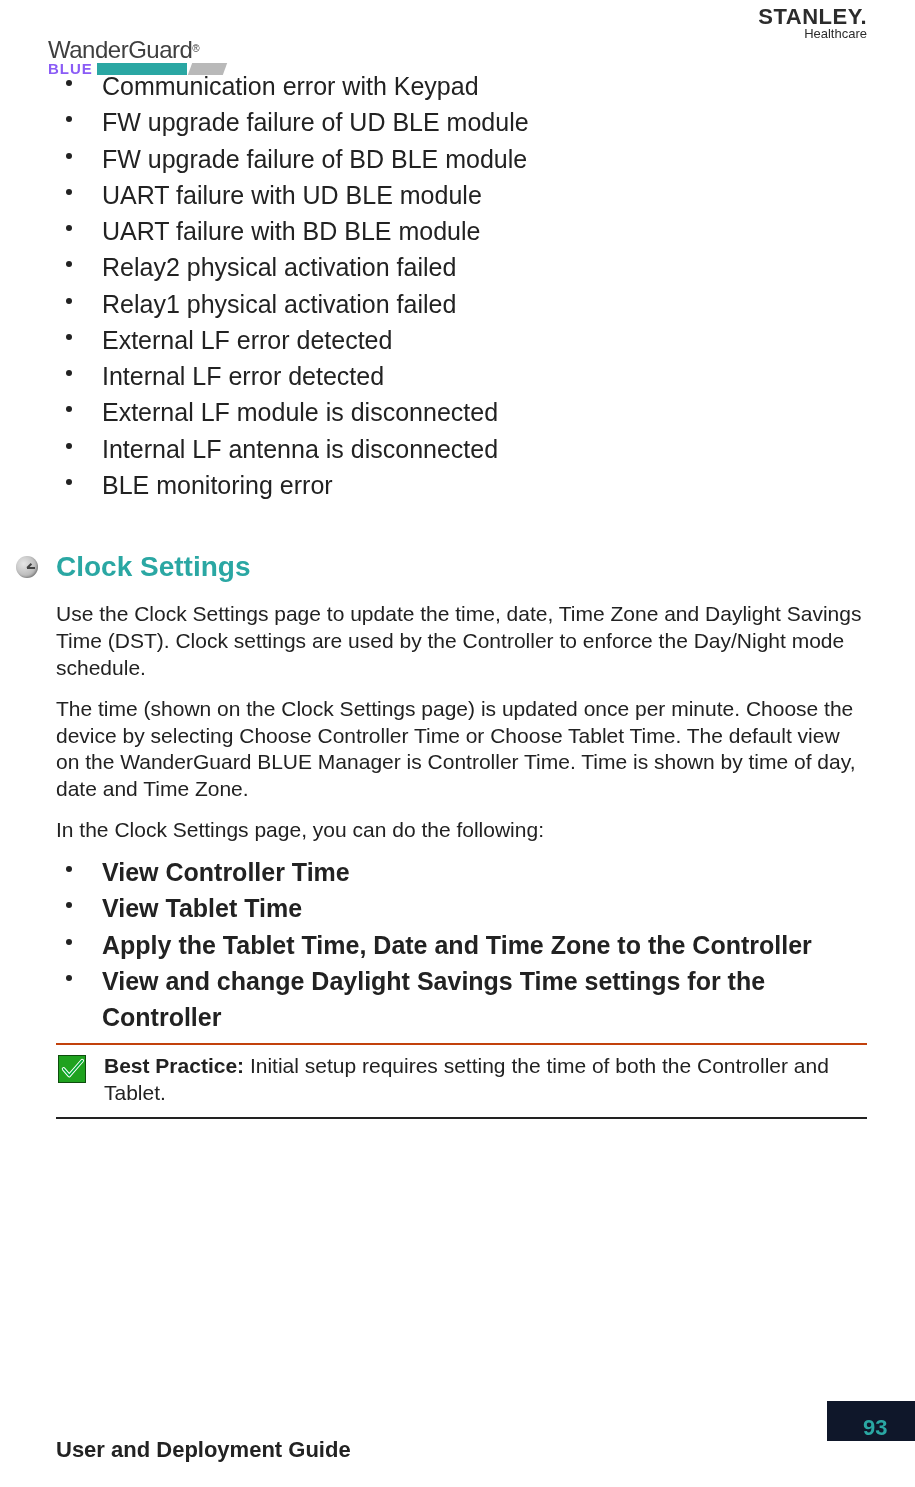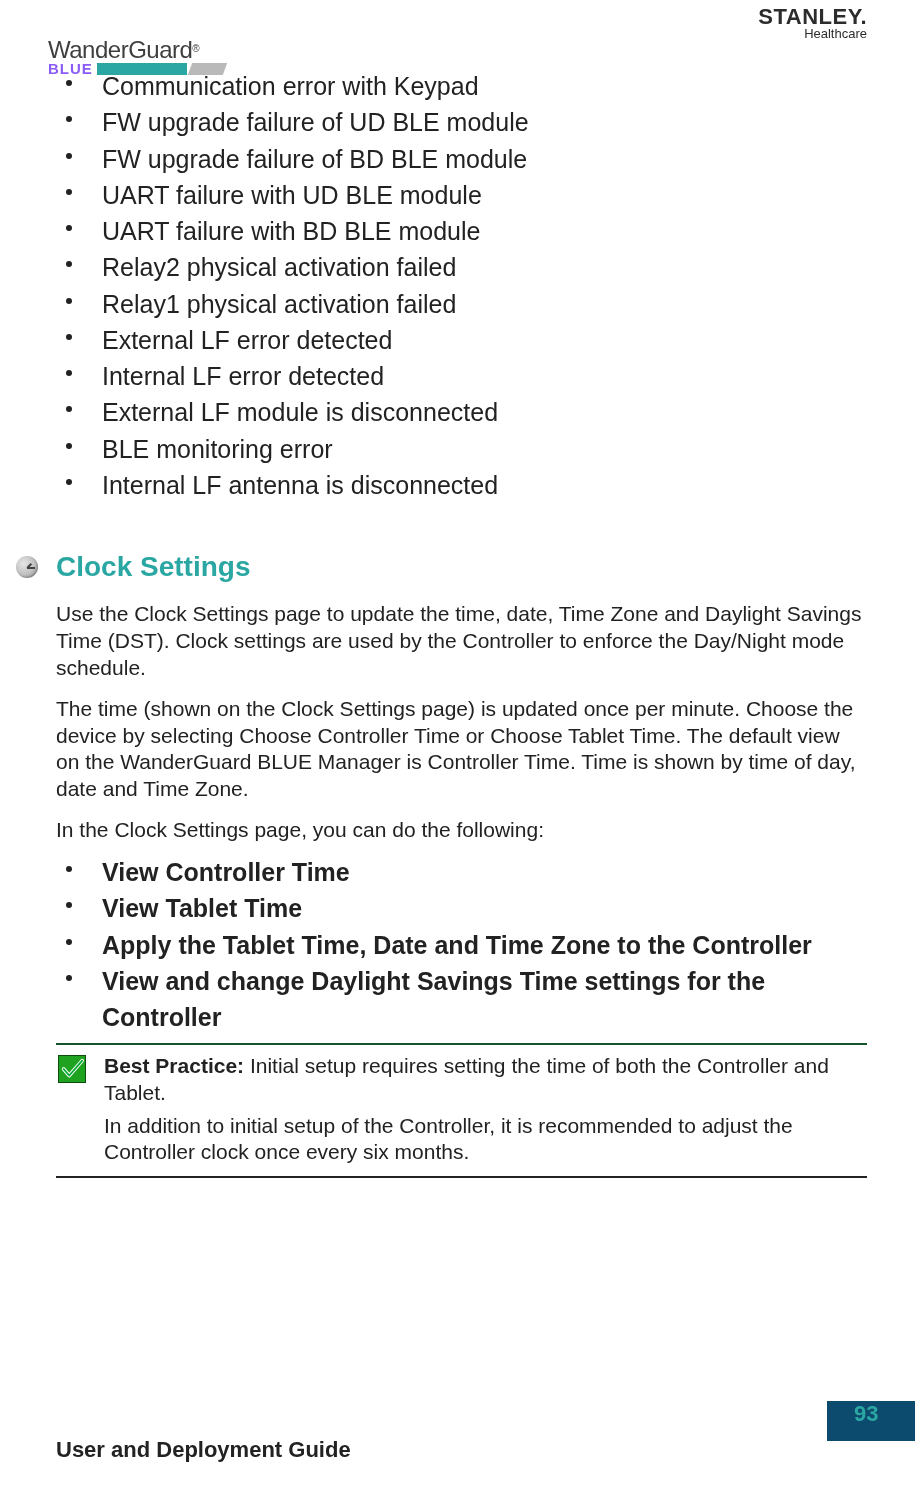--- a/index.html
+++ b/index.html
@@ -24,28 +24,28 @@
   ul.bullets li::before { content: ""; position: absolute; left: 10px; top: 12px; width: 6px; height: 6px; background: #222; border-radius: 50%; }
   .section-row { display: flex; align-items: flex-start; margin-top: 48px; margin-left: -40px; }
   .clock-icon { flex: 0 0 auto; width: 22px; height: 22px; border-radius: 50%; background: radial-gradient(circle at 35% 35%, #e6e6e6 0%, #bfbfbf 55%, #8a8a8a 100%); position: relative; margin-top: 5px; margin-right: 18px; box-shadow: inset -1px -1px 2px rgba(0,0,0,.25); }
   .clock-icon::before, .clock-icon::after { content:""; position:absolute; background:#444; left:50%; top:50%; transform-origin: left center; }
   .clock-icon::before { width:6px; height:1.5px; transform: rotate(-45deg); }
   .clock-icon::after  { width:8px; height:1.5px; transform: rotate(0deg); }
   .h-clock { color: #2aa7a3; font-size: 28px; font-weight: 700; }
   .para { font-size: 21px; line-height: 1.28; margin-top: 18px; }
   .para2 { margin-top: 14px; }
   .sub-bullets { margin-top: 10px; font-weight: bold; }
-  .bp-box { border-top: 2px solid #14532d; border-bottom: 2px solid #222; margin-top: 8px; padding: 8px 0 10px 0; display: flex; }
+  .bp-box { border-top: 2px solid #c2410c; border-bottom: 2px solid #222; margin-top: 8px; padding: 8px 0 10px 0; display: flex; }
   .bp-icon { flex: 0 0 auto; width: 28px; height: 28px; background: #1fa21f; border: 1px solid #0d4d0d; position: relative; margin-top: 2px; margin-right: 18px; margin-left: 2px; }
   .bp-icon svg { position:absolute; inset:0; }
   .bp-text { font-size: 21px; line-height: 1.27; }
   .bp-text .lead { font-weight: 700; }
   .bp-text .follow { display:block; margin-top:6px; }
   .footer-area { position: absolute; bottom: 24px; left: 48px; right: 48px; }
-  .pg-tab { position: absolute; right: -48px; bottom: 22px; width: 88px; height: 40px; background: #0c4a6e; display: flex; align-items: flex-start; padding-left: 27px; }
+  .pg-tab { position: absolute; right: -48px; bottom: 22px; width: 88px; height: 40px; background: #0f172a; display: flex; align-items: flex-end; padding-left: 36px; }
   .pg-num { color: #2aa7a3; font-weight: 800; font-size: 22px; }
   .footer-title { font-size: 22px; font-weight: 700; color: #222; position: absolute; bottom: 0; left: 8px; }
 </style>
 </head>
 <body>
 
 <div class="page">
 
   <div class="header">
     <div class="logo-left">
@@ -72,22 +72,22 @@
       <li>Communication error with Keypad</li>
       <li>FW upgrade failure of UD BLE module</li>
       <li>FW upgrade failure of BD BLE module</li>
       <li>UART failure with UD BLE module</li>
       <li>UART failure with BD BLE module</li>
       <li>Relay2 physical activation failed</li>
       <li>Relay1 physical activation failed</li>
       <li>External LF error detected</li>
       <li>Internal LF error detected</li>
       <li>External LF module is disconnected</li>
+      <li>Internal LF antenna is disconnected</li>
       <li>BLE monitoring error</li>
-      <li>Internal LF antenna is disconnected</li>
     </ul>
 
     <div class="section-row">
       <div class="clock-icon"></div>
       <div class="h-clock">Clock Settings</div>
     </div>
 
     <div class="para">Use the Clock Settings page to update the time, date, Time Zone and Daylight Savings Time (DST). Clock settings are used by the Controller to enforce the Day/Night mode schedule.</div>
     <div class="para para2">The time (shown on the Clock Settings page) is updated once per minute. Choose the device by selecting Choose Controller Time or Choose Tablet Time. The default view on the WanderGuard BLUE Manager is Controller Time. Time is shown by time of day, date and Time Zone.</div>
     <div class="para para2">In the Clock Settings page, you can do the following:</div>
@@ -101,21 +101,20 @@
 
     <div class="bp-box">
       <div class="bp-icon">
         <svg viewBox="0 0 28 28">
             <polyline points="5,14 11,21 25,5" fill="none" stroke="#fff" stroke-width="4" stroke-linecap="round" stroke-linejoin="round"></polyline>
             <polyline points="5,14 11,21 25,5" fill="none" stroke="#0a3" stroke-width="2" stroke-linecap="round" stroke-linejoin="round"></polyline>
           </svg>
       </div>
       <div class="bp-text">
         <span class="lead">Best Practice:</span><span> Initial setup requires setting the time of both the Controller and Tablet.</span>
-        <span class="follow">In addition to initial setup of the Controller, it is recommended to adjust the Controller clock once every six months.</span>
       </div>
     </div>
 
   </div>
 
   <div class="footer-area">
     <div class="pg-tab">
       <span class="pg-num">93</span>
     </div>
     <div class="footer-title">User and Deployment Guide</div>

